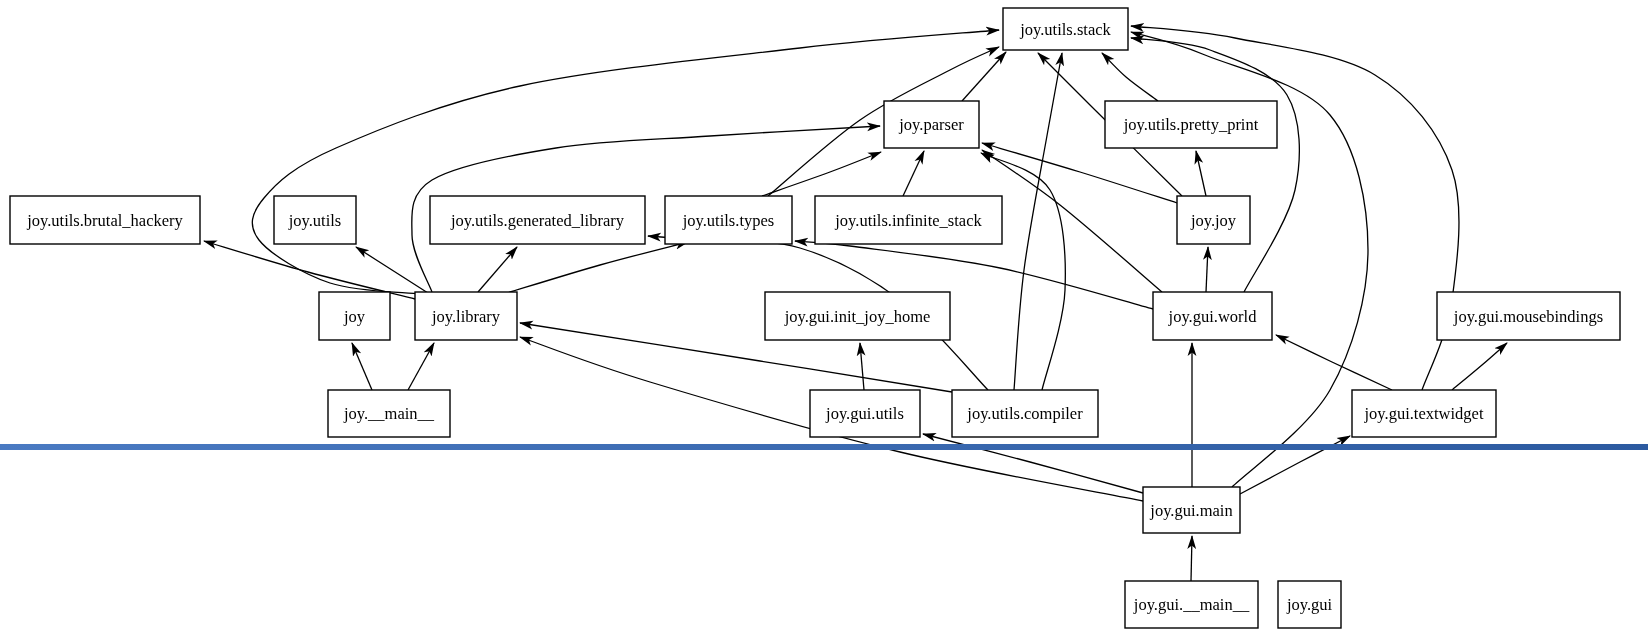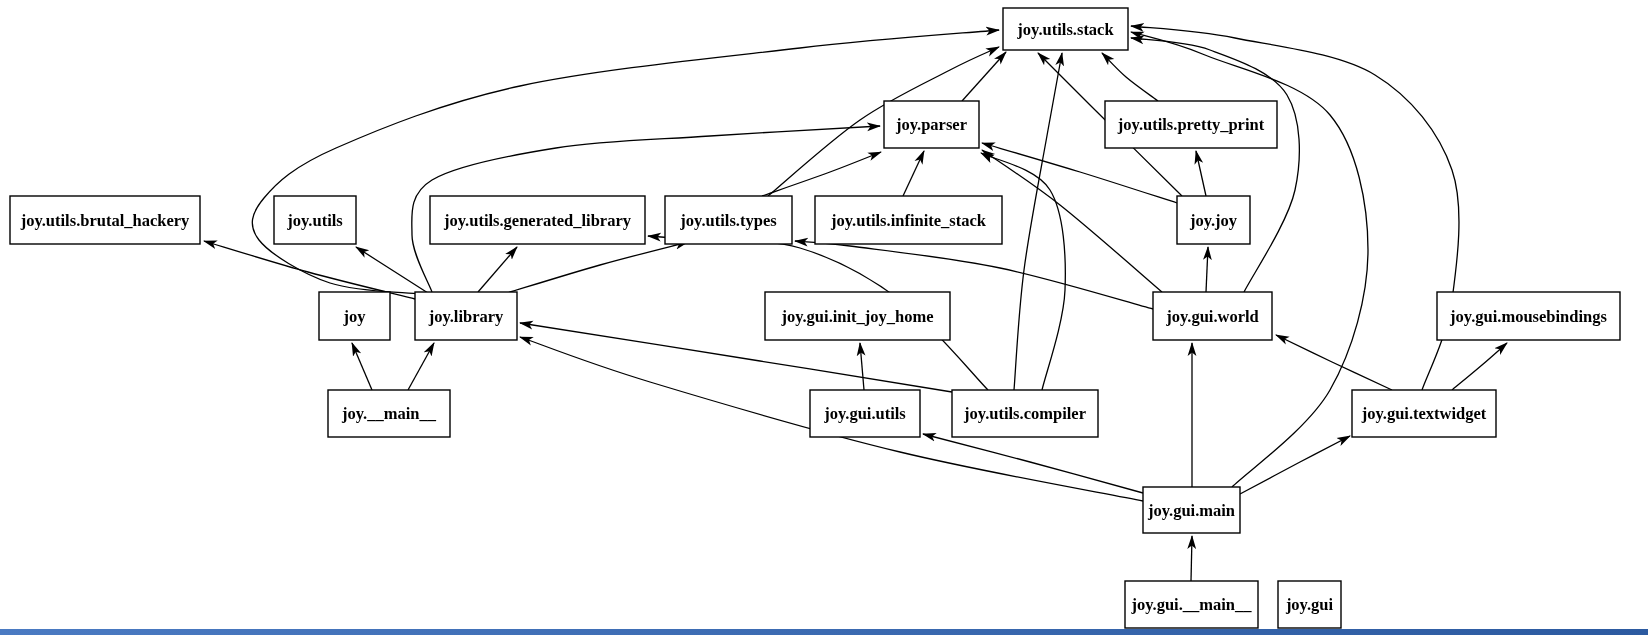--- a/index.html
+++ b/index.html
@@ -7,23 +7,22 @@
     padding: 0;
     background: #ffffff;
     width: 1648px;
     height: 635px;
     overflow: hidden;
     font-family: "Liberation Serif", serif;
   }
   #stage {
     position: relative;
     width: 1648px;
-    height: 635px;
+    height: 450px;
     background: #ffffff;
-    font-weight: bold;
   }
   svg { display: block; }
   .edge {
     fill: none;
     stroke: #000000;
     stroke-width: 1.3px;
   }
   .node-box {
     fill: #ffffff;
     stroke: #000000;

